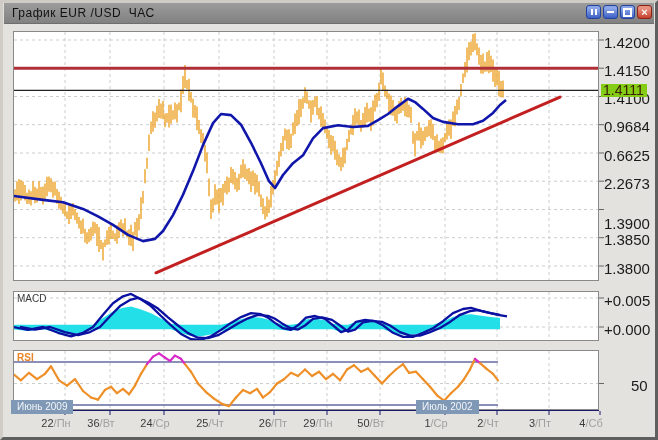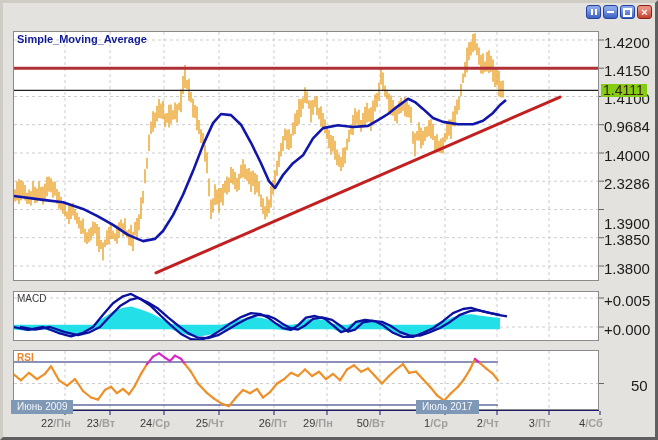--- a/index.html
+++ b/index.html
@@ -23,28 +23,31 @@
   #panel-rsi{top:347px;height:60px;}
   #chart-svg{position:absolute;left:0;top:0;width:658px;height:440px;pointer-events:none;}
   .ind-label{position:absolute;font-size:11px;font-weight:bold;pointer-events:none;}
   #lbl-sma{left:14px;top:30px;color:#101a96;}
   #lbl-macd{left:14px;top:290px;color:#3a3a3a;font-weight:normal;font-size:10px;}
   #lbl-rsi{left:14px;top:349px;color:#e8862a;font-size:10px;}
   .axis-label{position:absolute;left:601px;font-size:15px;color:#1a1a1a;white-space:nowrap;}
   #price-tag{position:absolute;left:598px;top:81px;background:#84cc16;color:#3a2000;
     font-size:14px;padding:0 3px 1px 2px;line-height:12px;z-index:5;}
   .date-label{position:absolute;top:414px;width:44px;text-align:center;font-size:11px;white-space:nowrap;}
-  .date-label .d{color:#3a3a3a;margin-top:29px;} .date-label .w{color:#9f9f9f;font-weight:bold;}
+  .date-label .d{color:#3a3a3a;margin-top:29px;} .date-label .w{color:#9f9f9f;}
   .month-badge{position:absolute;top:397px;height:14px;background:#7f98b5;color:#f4f6fa;
     font-size:10px;line-height:14px;padding:0 6px;z-index:4;}
 </style>
 </head>
 <body>
 
 <div id="window">
+  <div id="titlebar">
+    <span id="title">График EUR /USD  ЧАС</span>
+  </div>
   <div id="winbtns">
     <span class="btn btn-blue">
         <span class="pbar"></span>
         <span class="pbar"></span>
       </span>
     <span class="btn btn-blue">
         <span class="mbar"></span>
       </span>
     <span class="btn btn-blue">
         <span class="sq"></span>
@@ -464,46 +467,45 @@
         <line x1="216" y1="408" x2="216" y2="412" stroke="#1a1a6e" stroke-width="1"></line>
         <line x1="271" y1="408" x2="271" y2="412" stroke="#1a1a6e" stroke-width="1"></line>
         <line x1="324" y1="408" x2="324" y2="412" stroke="#1a1a6e" stroke-width="1"></line>
         <line x1="377" y1="408" x2="377" y2="412" stroke="#1a1a6e" stroke-width="1"></line>
         <line x1="442" y1="408" x2="442" y2="412" stroke="#1a1a6e" stroke-width="1"></line>
         <line x1="494" y1="408" x2="494" y2="412" stroke="#1a1a6e" stroke-width="1"></line>
         <line x1="546" y1="408" x2="546" y2="412" stroke="#1a1a6e" stroke-width="1"></line>
         <line x1="597" y1="408" x2="597" y2="412" stroke="#1a1a6e" stroke-width="1"></line>
       </svg></div>
 
-  <div class="ind-label" id="lbl-sma">Simple_Moving_Average</div>
   <div class="ind-label" id="lbl-macd">MACD</div>
   <div class="ind-label" id="lbl-rsi">RSI</div>
 
   <div id="price-tag">1.4111</div>
 
   <div id="labels">
       <div class="axis-label" style="top: 30.5px; left: 601px;">1.4200</div>
       <div class="axis-label" style="top: 58.75px; left: 601px;">1.4150</div>
       <div class="axis-label" style="top: 87px; left: 601px;">1.4100</div>
       <div class="axis-label" style="top: 115.25px; left: 601px;">0.9684</div>
-      <div class="axis-label" style="top: 143.5px; left: 601px;">1.4000</div>
-      <div class="axis-label" style="top: 171.75px; left: 601px;">2.3286</div>
+      <div class="axis-label" style="top: 143.5px; left: 601px;">0.6625</div>
+      <div class="axis-label" style="top: 171.75px; left: 601px;">2.2673</div>
       <div class="axis-label" style="top: 212px; left: 601px;">1.3900</div>
       <div class="axis-label" style="top: 228.25px; left: 601px;">1.3850</div>
       <div class="axis-label" style="top: 256.5px; left: 601px;">1.3800</div>
       <div class="axis-label" style="top: 288.5px; left: 601px;">+0.005</div>
       <div class="axis-label" style="top: 317.5px; left: 601px;">+0.000</div>
       <div class="axis-label" style="top: 374px; left: 604px; padding-left: 24px;">50</div>
       <div class="date-label" style="top: 414px; left: 31px;"><span class="d">22</span><span class="w">/Пн</span></div>
-      <div class="date-label" style="top: 414px; left: 76px;"><span class="d">23</span><span class="w">/Вт</span></div>
+      <div class="date-label" style="top: 414px; left: 76px;"><span class="d">36</span><span class="w">/Вт</span></div>
       <div class="date-label" style="top: 414px; left: 130px;"><span class="d">24</span><span class="w">/Ср</span></div>
       <div class="date-label" style="top: 414px; left: 185px;"><span class="d">25</span><span class="w">/Чт</span></div>
       <div class="date-label" style="top: 414px; left: 248px;"><span class="d">26</span><span class="w">/Пт</span></div>
       <div class="date-label" style="top: 414px; left: 293px;"><span class="d">29</span><span class="w">/Пн</span></div>
       <div class="date-label" style="top: 414px; left: 346px;"><span class="d">50</span><span class="w">/Вт</span></div>
       <div class="date-label" style="top: 414px; left: 411px;"><span class="d">1</span><span class="w">/Ср</span></div>
       <div class="date-label" style="top: 414px; left: 463px;"><span class="d">2</span><span class="w">/Чт</span></div>
       <div class="date-label" style="top: 414px; left: 515px;"><span class="d">3</span><span class="w">/Пт</span></div>
       <div class="date-label" style="top: 414px; left: 566px;"><span class="d">4</span><span class="w">/Сб</span></div>
       <div class="month-badge" style="top: 397px; left: 8px;">Июнь 2009</div>
-      <div class="month-badge" style="top: 397px; left: 413px;">Июль 2017</div>
+      <div class="month-badge" style="top: 397px; left: 413px;">Июль 2002</div>
     </div>
 </div>
 
 </body></html>

